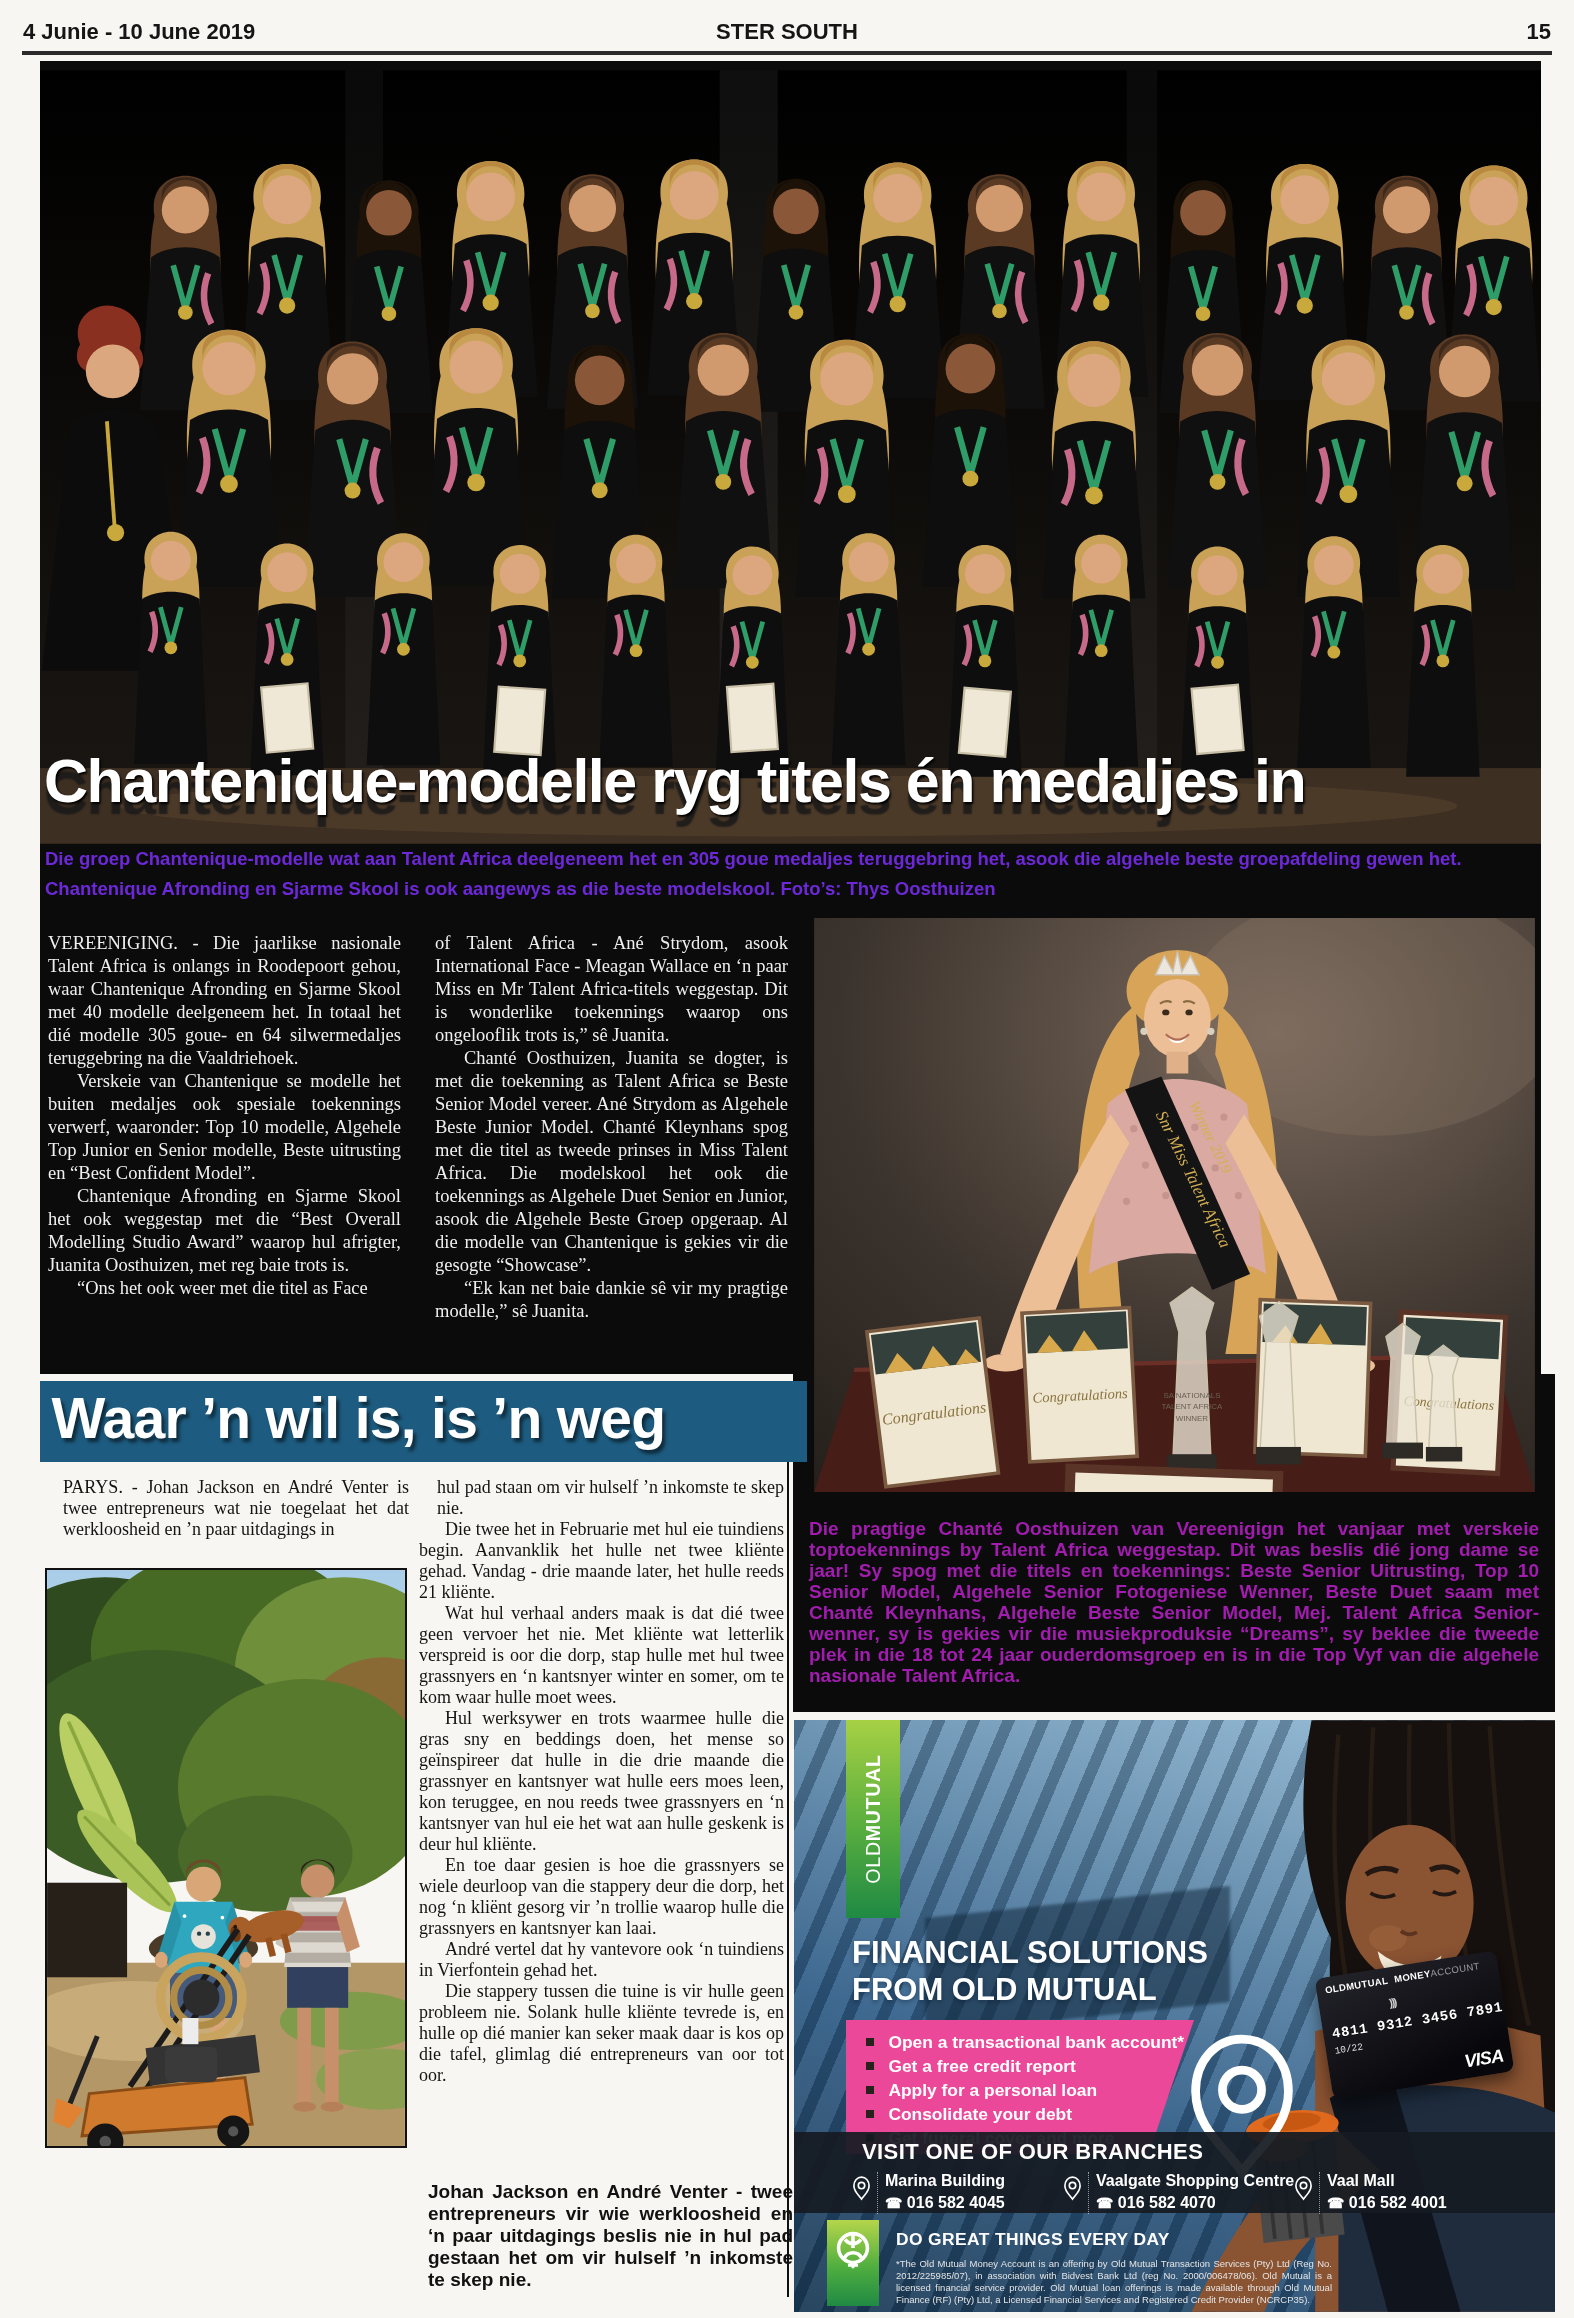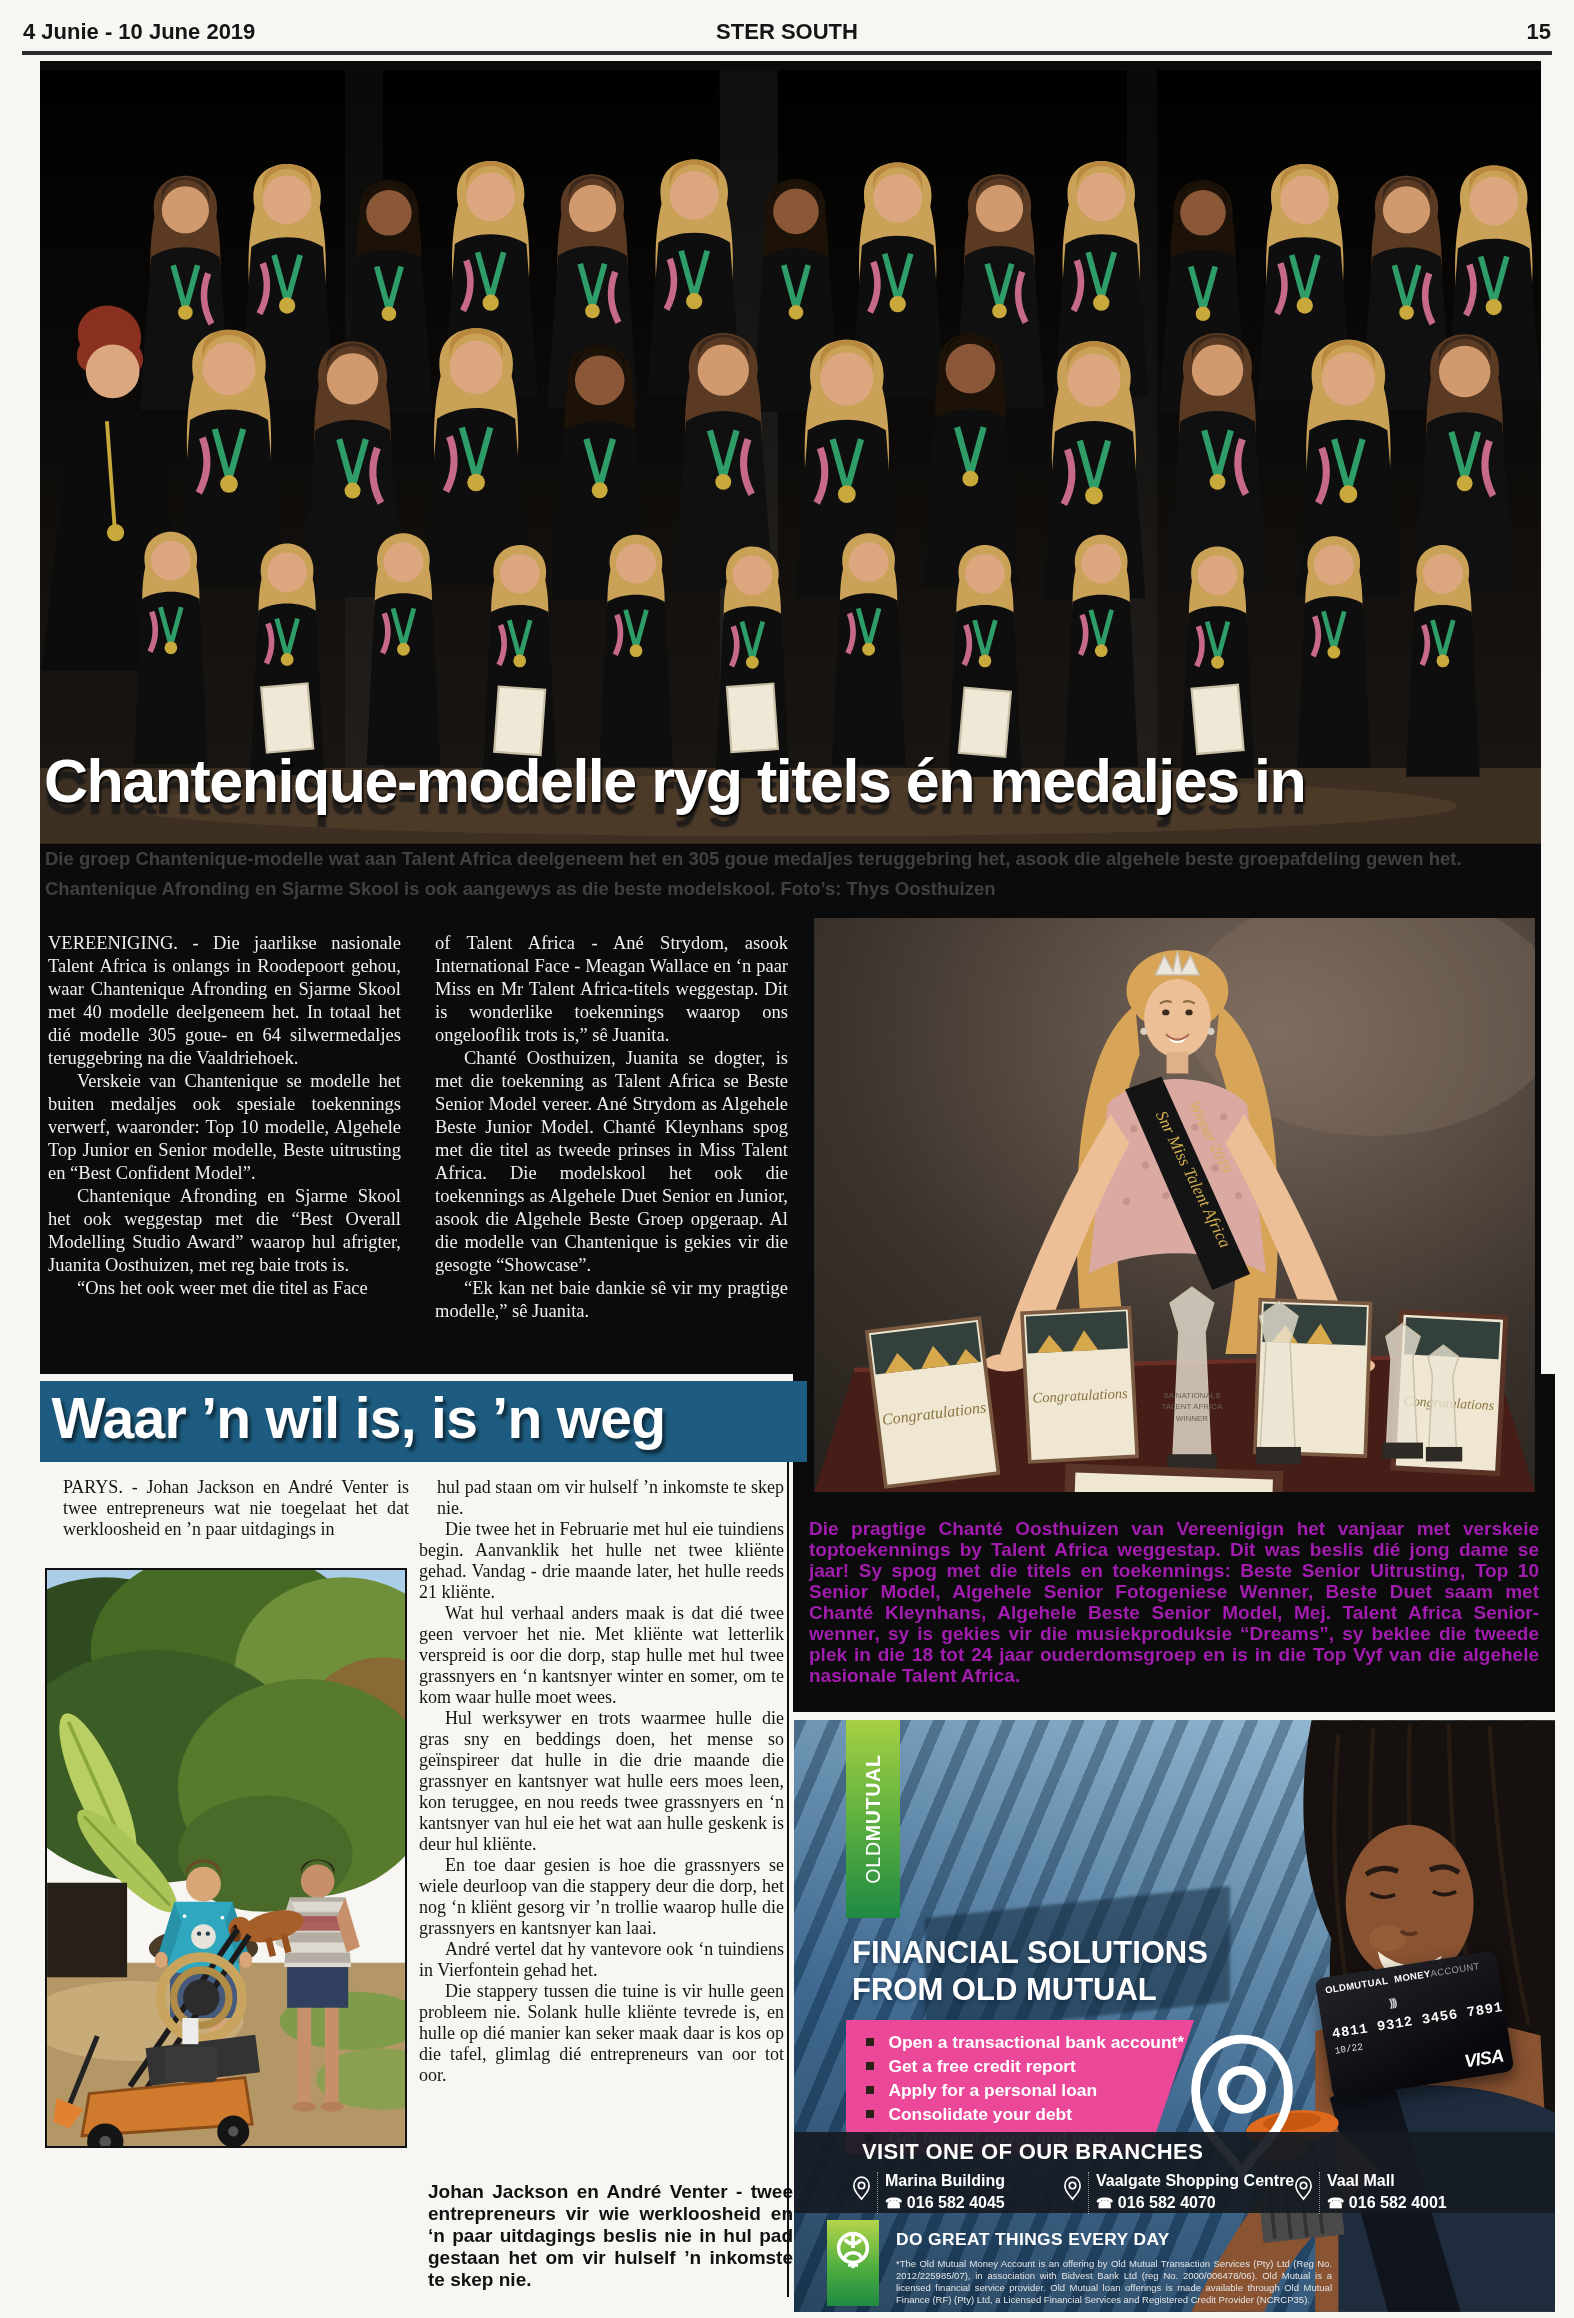--- a/index.html
+++ b/index.html
@@ -15,21 +15,21 @@
   
   .photo{overflow:hidden;}
   .photo svg{display:block;}
   .group-photo{left:40px;top:70px;width:1501px;height:774px;}
   .chante-photo{left:814px;top:918px;width:721px;height:574px;}
   .garden-photo{left:45px;top:1568px;width:358px;height:576px;border:2.9px solid #101010;}
   
   .h1{left:44px;top:746px;width:1492px;font-size:61px;font-weight:bold;letter-spacing:-1.5px;
       color:#fff;white-space:nowrap;
       text-shadow:1.5px 1.5px 2.2px #000, 0 11.6px 1.5px rgba(25,25,25,.85);z-index:5;}
-  .cap1{left:45px;width:1488px;font-size:18.5px;font-weight:bold;color:#404040;z-index:5;white-space:nowrap;}
+  .cap1{left:45px;width:1488px;font-size:18.5px;font-weight:bold;color:#6d28d9;z-index:5;white-space:nowrap;}
   .a1col{width:353px;font-family:"Liberation Serif",serif;font-size:18.5px;line-height:23px;
          color:#f0f0f0;text-align:justify;z-index:5;}
   .a1col p{margin:0;text-indent:29px;}
   .a1col p:first-child{text-indent:0;}
   .cap-right{left:809px;top:1518px;width:730px;font-size:19px;font-weight:bold;color:#a21caf;
              line-height:21px;text-align:justify;z-index:5;}
   
   .h2box{left:40px;top:1381px;width:731px;height:81px;background:#1d5c80;z-index:4;padding-left:36px;}
   .h2box .t{position:absolute;left:11.6px;top:4.4px;font-size:57px;font-weight:bold;color:#fff;
             letter-spacing:-0.7px;white-space:nowrap;text-shadow:2.9px 4.4px 3.6px rgba(0,0,0,.55);}

